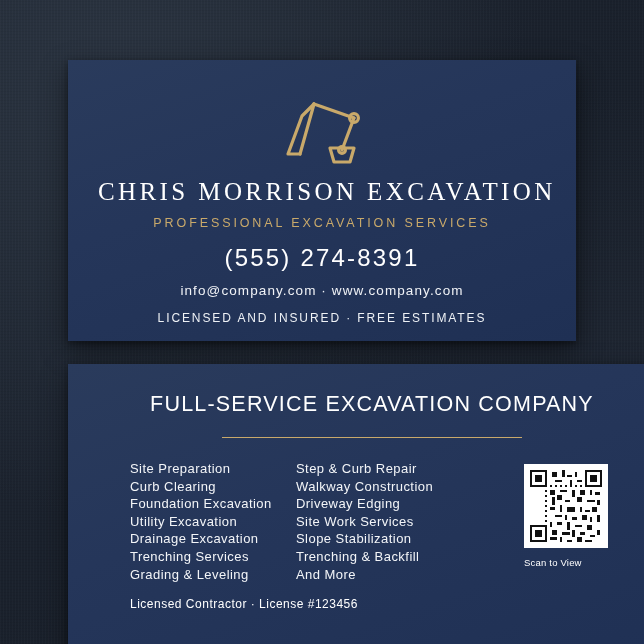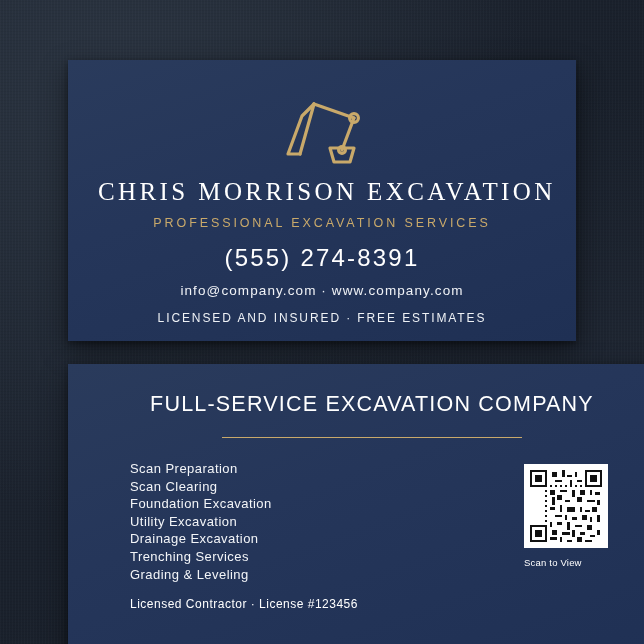--- a/index.html
+++ b/index.html
@@ -190,29 +190,38 @@
   </div>
 
   <div class="card" id="card-back">
 
     <div class="back-title">FULL-SERVICE EXCAVATION COMPANY</div>
     <div class="divider"></div>
 
     <div class="back-body">
 
       <div class="svc-col" id="services-col-1">
-        <div>Scan Preparation</div>
-        <div>Scan Clearing</div>
+        <div>Site Preparation</div>
+        <div>Curb Clearing</div>
         <div>Foundation Excavation</div>
         <div>Utility Excavation</div>
         <div>Drainage Excavation</div>
         <div>Trenching Services</div>
         <div>Grading &amp; Leveling</div>
       </div>
 
+      <div class="svc-col" id="services-col-2">
+        <div>Step &amp; Curb Repair</div>
+        <div>Walkway Construction</div>
+        <div>Driveway Edging</div>
+        <div>Site Work Services</div>
+        <div>Slope Stabilization</div>
+        <div>Trenching &amp; Backfill</div>
+        <div>And More</div>
+      </div>
 
       <div class="qr-area">
         <div class="qr-box">
           <svg width="72" height="72" viewBox="0 0 29 29" shape-rendering="crispEdges" xmlns="http://www.w3.org/2000/svg">
             <rect width="29" height="29" fill="#ffffff"></rect>
             <g fill="#111111">
 
               <rect x="0" y="0" width="7" height="1"></rect>
                 <rect x="0" y="6" width="7" height="1"></rect>
               <rect x="0" y="0" width="1" height="7"></rect>

